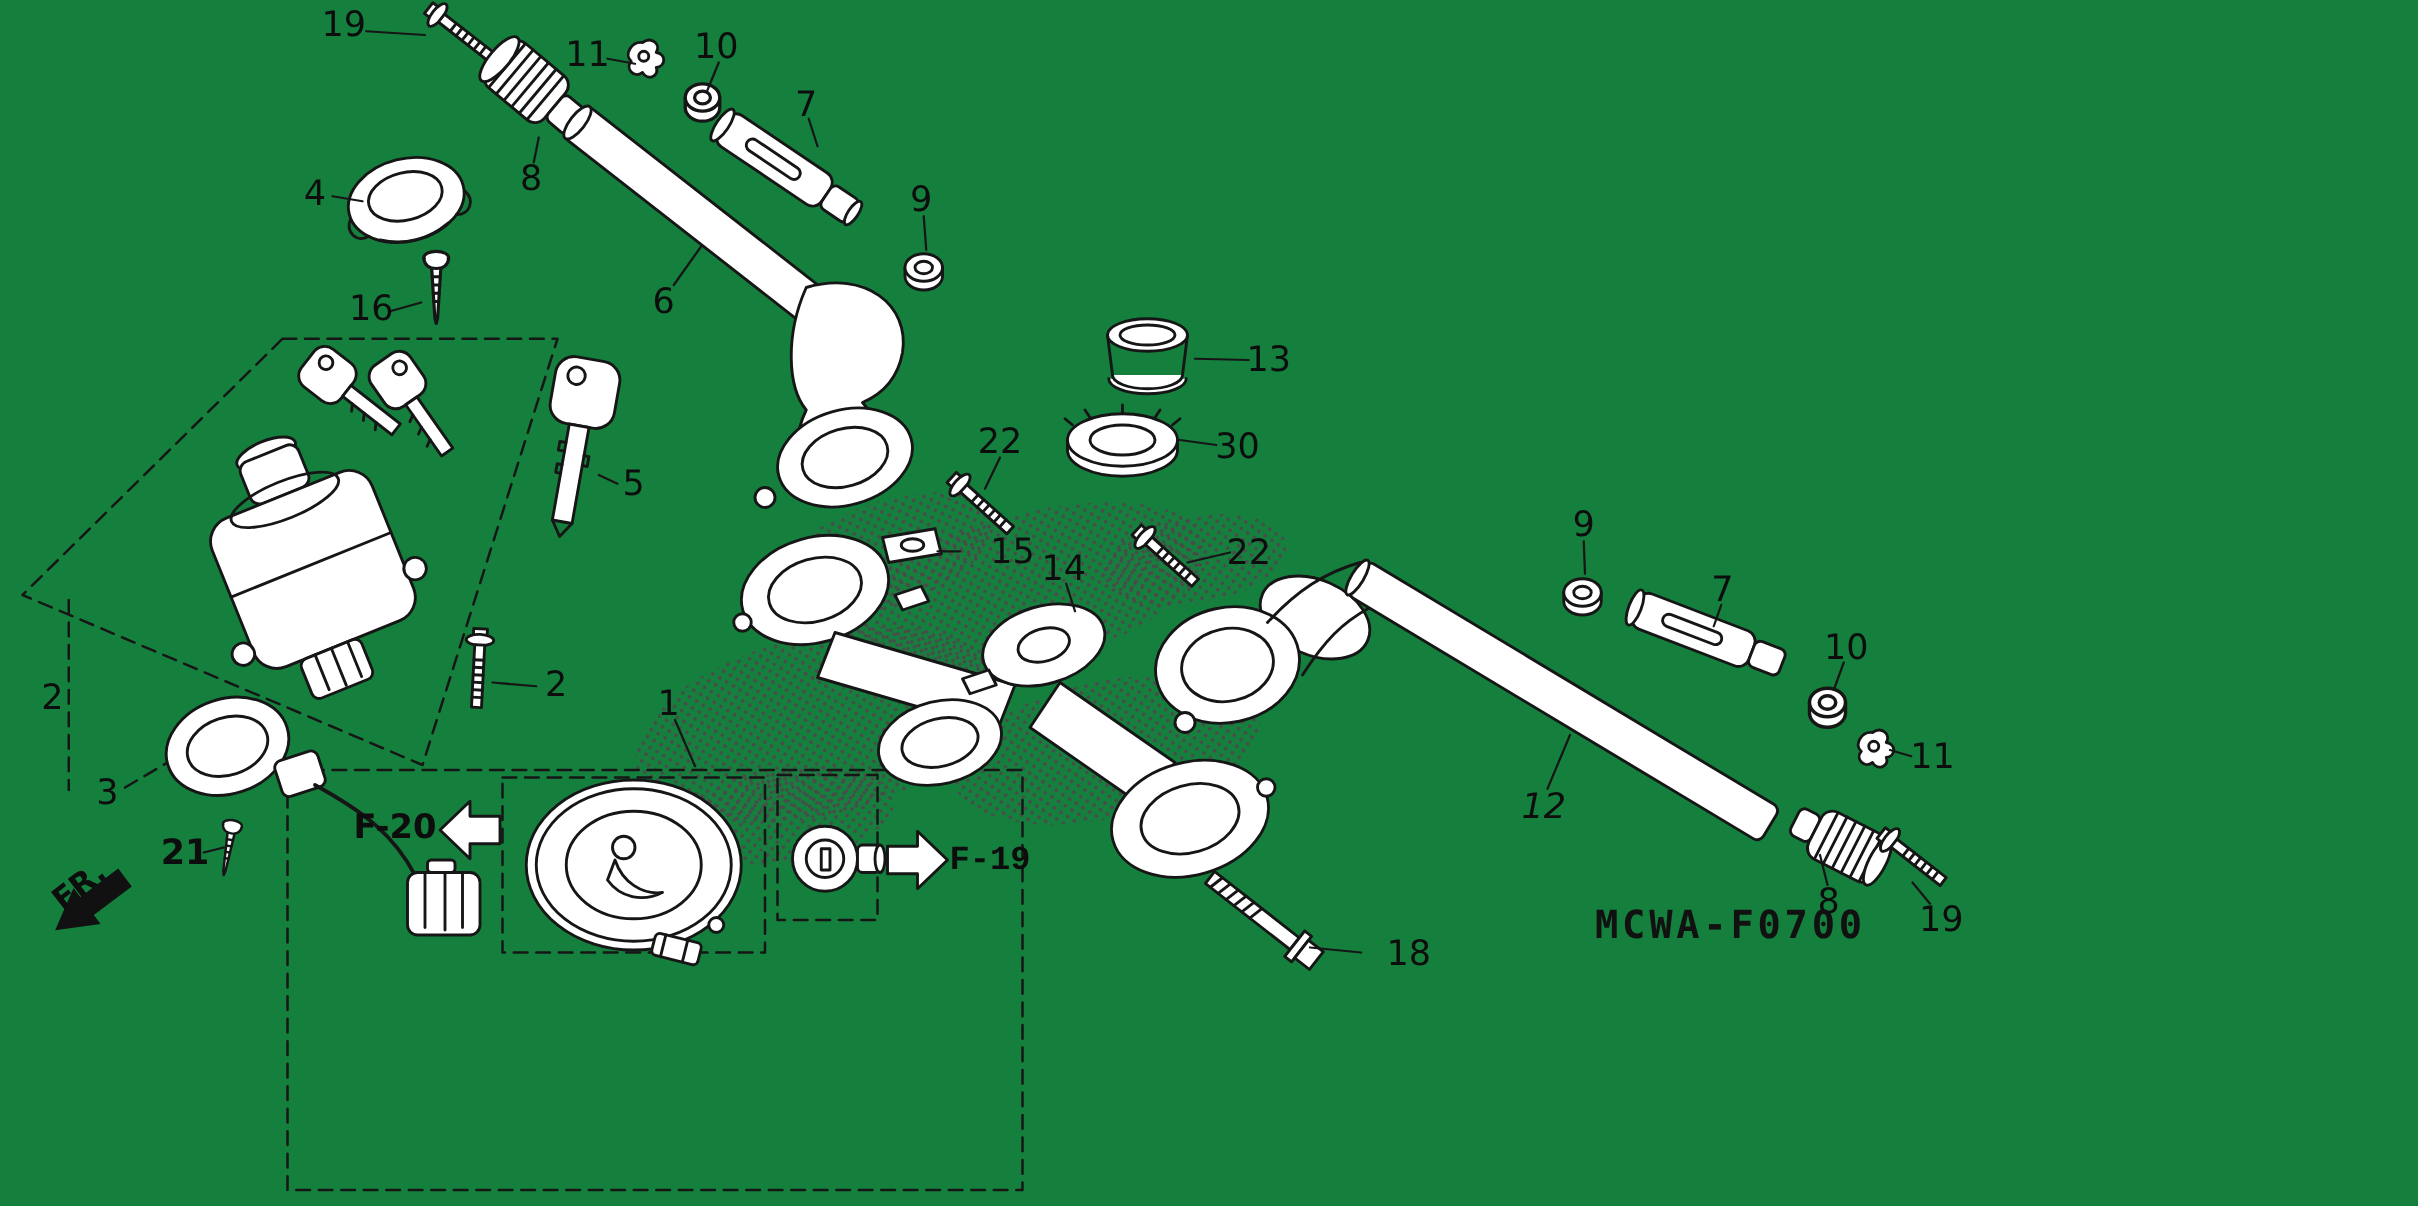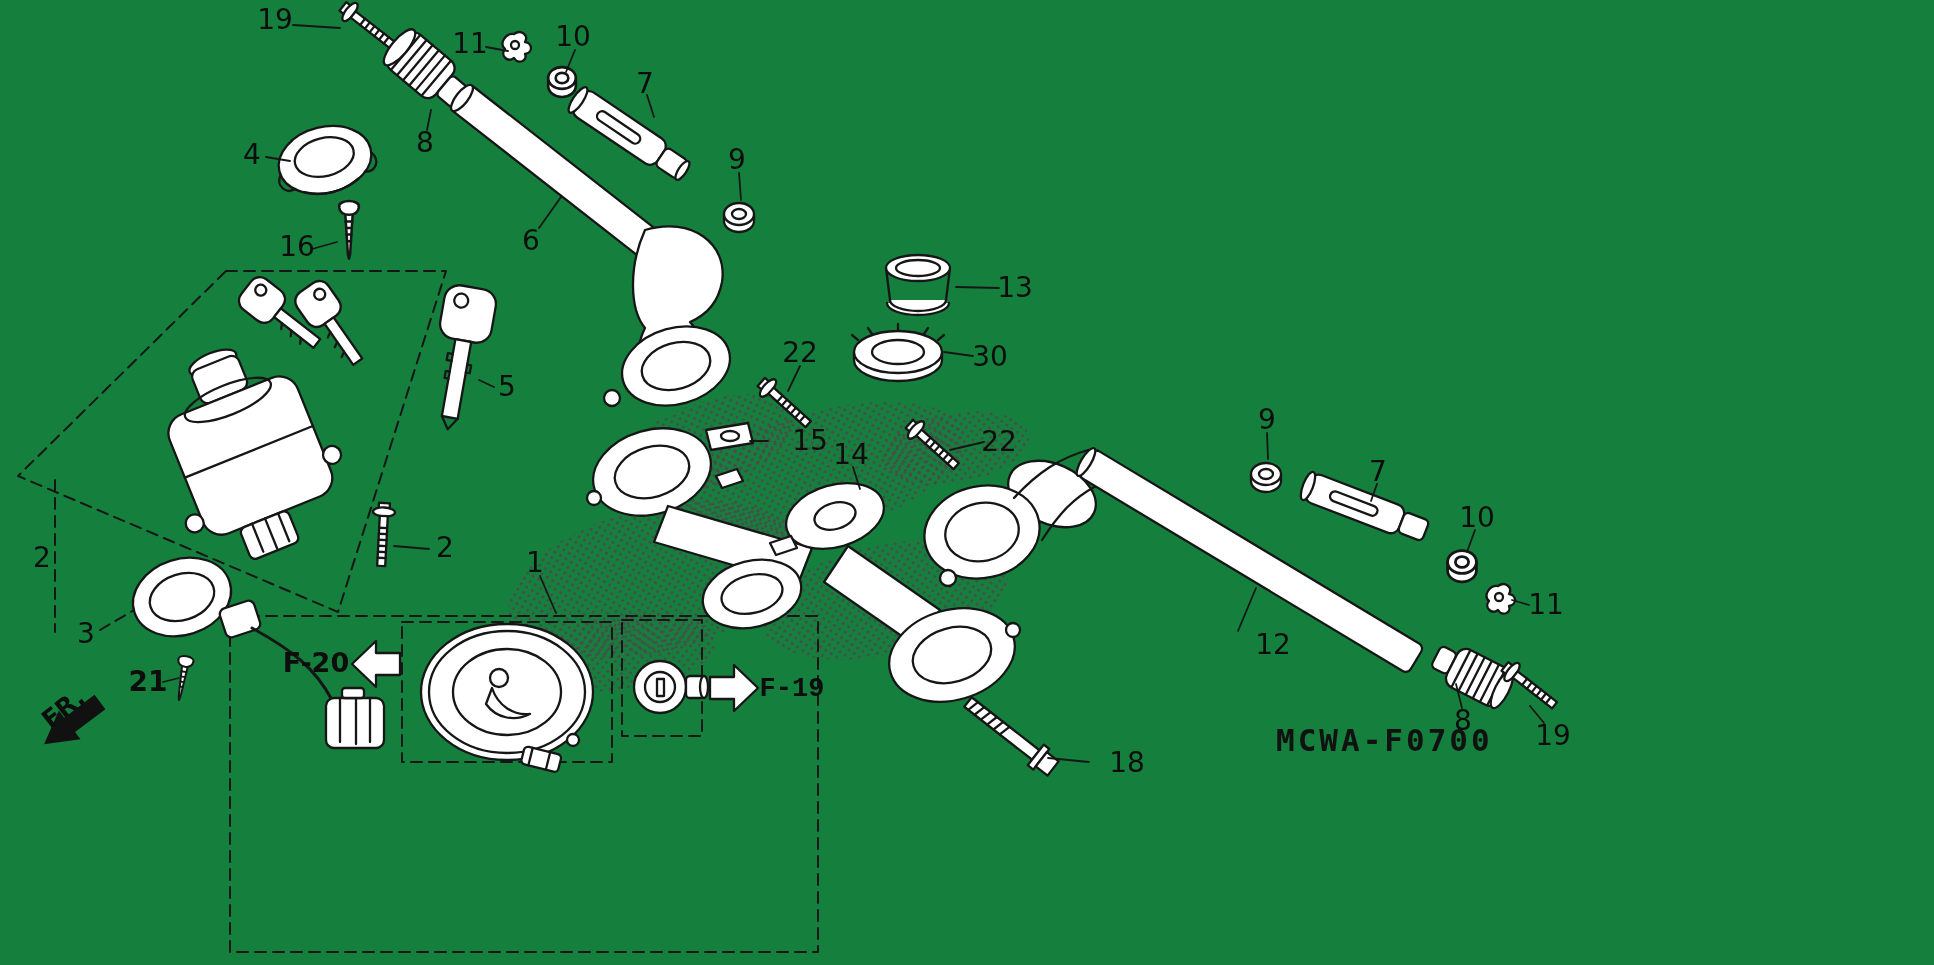--- a/index.html
+++ b/index.html
@@ -291,21 +291,21 @@
       <div class="plabel" style="left: 999px; top: 442px;">22</div>
       <div class="plabel" style="left: 1267px; top: 420px;">9</div>
       <div class="plabel" style="left: 1378px; top: 472px;">7</div>
       <div class="plabel" style="left: 1477px; top: 518px;">10</div>
       <div class="plabel" style="left: 1546px; top: 605px;">11</div>
       <div class="plabel" style="left: 42px; top: 558px;">2</div>
       <div class="plabel" style="left: 445px; top: 548px;">2</div>
       <div class="plabel" style="left: 535px; top: 563px;">1</div>
       <div class="plabel" style="left: 86px; top: 634px;">3</div>
       <div class="plabel" style="left: 148px; top: 682px; font-weight: bold;">21</div>
-      <div class="plabel" style="left: 1273px; top: 645px;">12</div>
+      <div class="plabel" style="left: 1235px; top: 645px; font-style: italic;">12</div>
       <div class="plabel" style="left: 1463px; top: 721px;">8</div>
       <div class="plabel" style="left: 1553px; top: 736px;">19</div>
       <div class="plabel" style="left: 1108px; top: 763px; margin-left: 19px;">18</div>
     </div>
 
 <div class="ref" id="ref-f18">F-20</div>
 <div class="ref" id="ref-f19">F-19</div>
 <div class="fr">FR.</div>
 <div class="code">MCWA-F0700</div>
 

